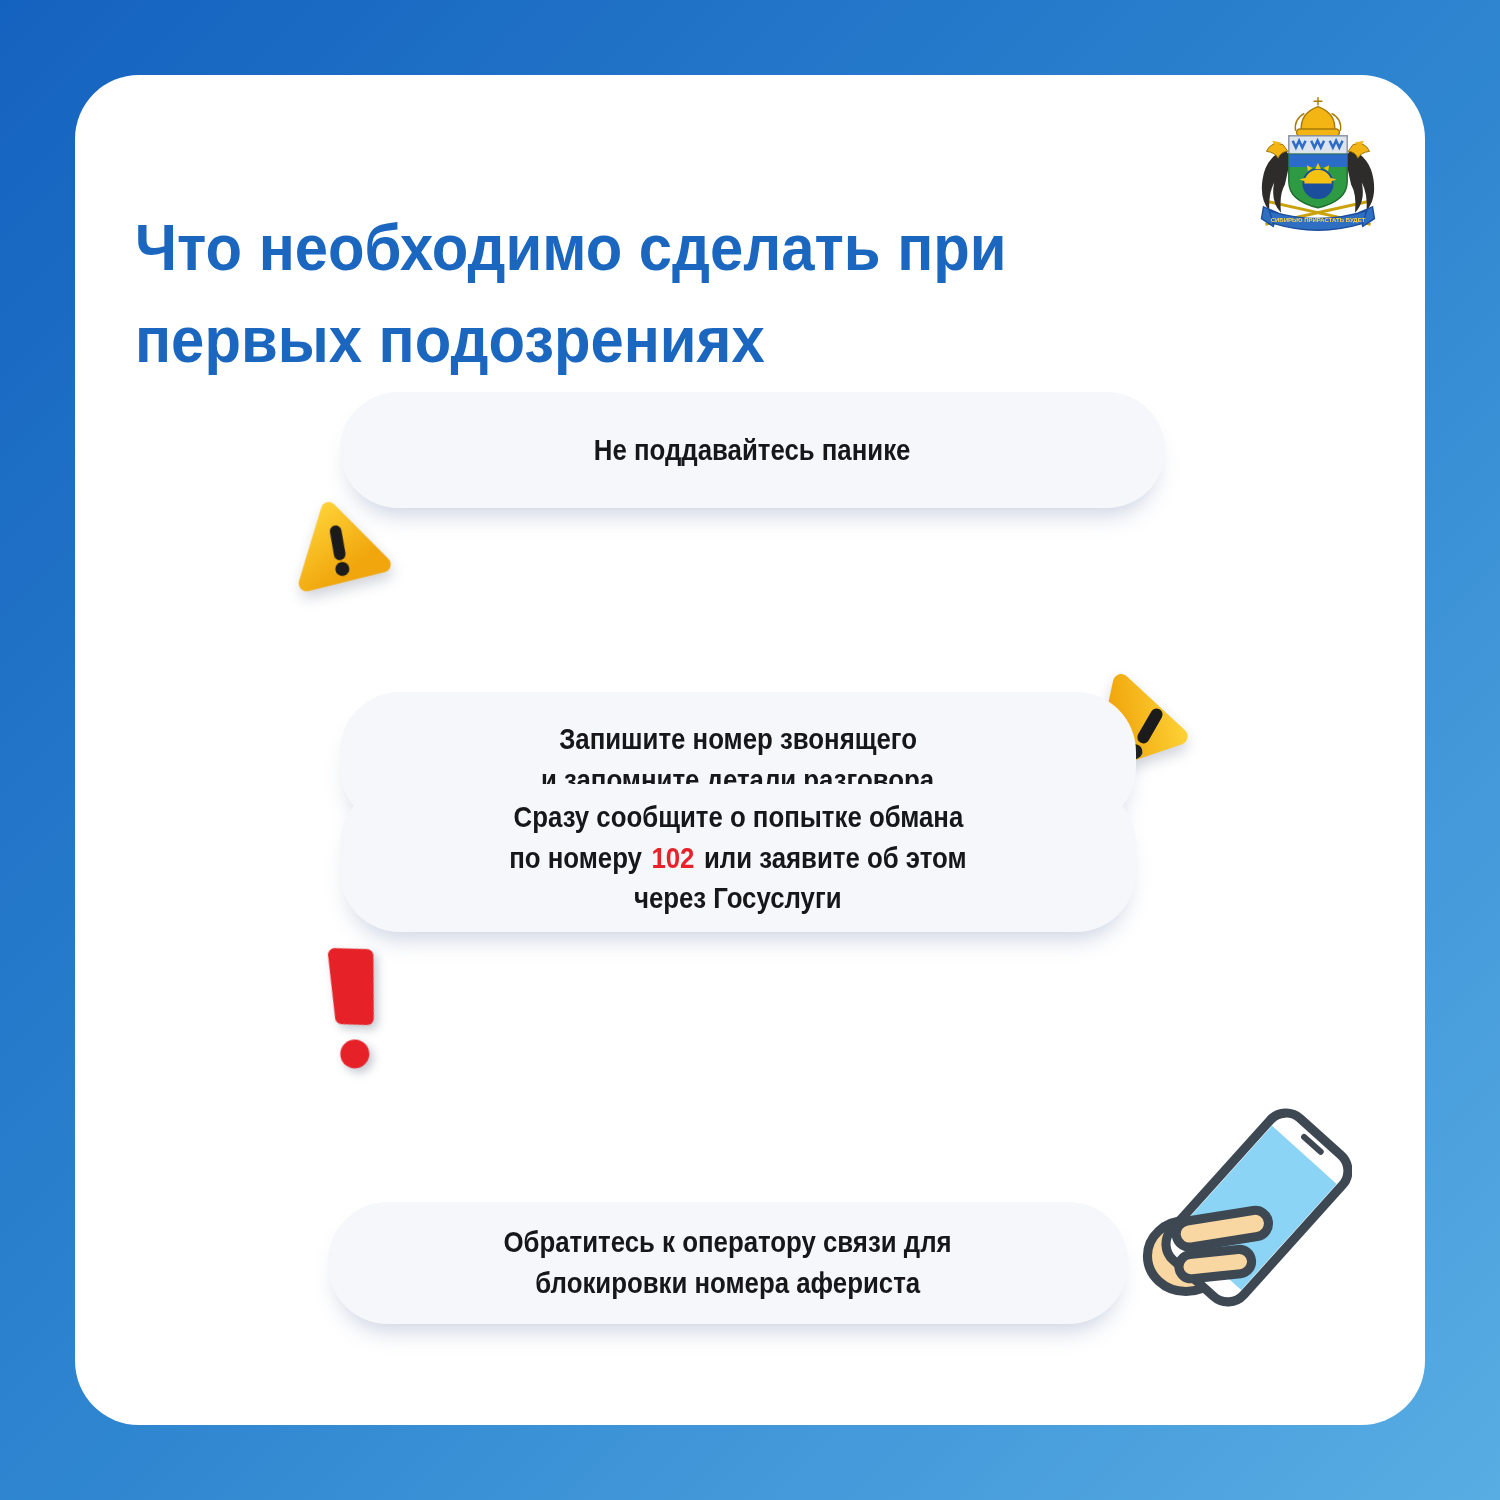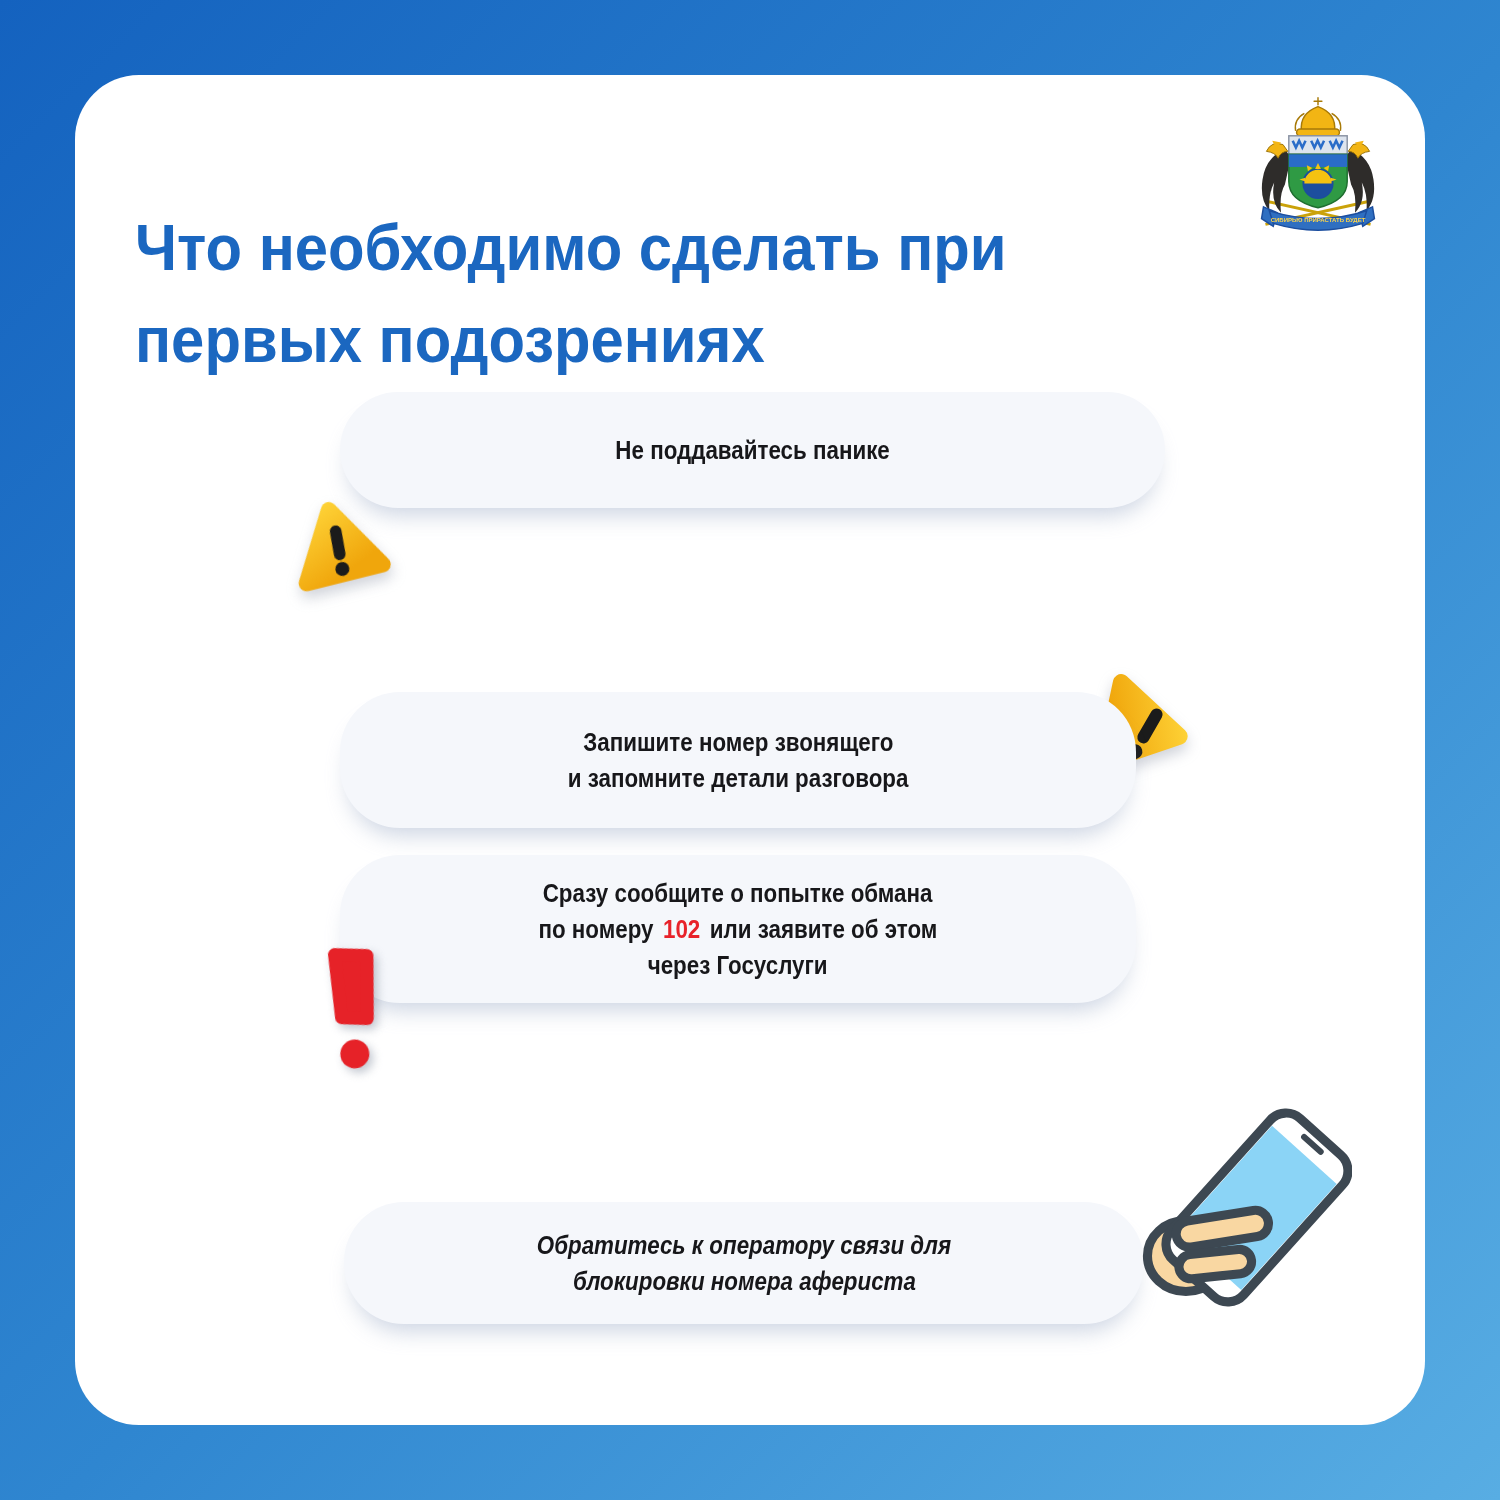--- a/index.html
+++ b/index.html
@@ -20,31 +20,31 @@
     position:absolute;left:135px;top:158px;z-index:30;
     font-size:65px;font-weight:700;color:#1b67c0;
     line-height:1.42;letter-spacing:0px;
     transform:scaleX(.92);transform-origin:left top;
     white-space:nowrap;
   }
   .pill{
     position:absolute;z-index:10;
     background:#f5f7fb;border-radius:60px;
     display:flex;flex-direction:column;justify-content:center;align-items:center;
-    text-align:center;color:#17171a;font-weight:700;font-size:26px;line-height:1.16;
+    text-align:center;color:#17171a;font-weight:700;font-size:30px;line-height:1.16;
     box-shadow:0 16px 22px -9px rgba(143,160,190,0.45);
   }
   .pill p{margin:3px 0;white-space:nowrap;transform:scaleX(.86);transform-origin:center;}
   .red{color:#e8222a;margin:0 11px;}
   .pill1{left:340px;top:392px;width:825px;height:116px;}
   .pill2{left:344px;top:546px;width:818px;height:112px;}
   .pill3{left:340px;top:692px;width:796px;height:136px;}
-  .pill4{left:340px;top:855px;width:796px;height:148px;}
+  .pill4{left:340px;top:784px;width:796px;height:148px;}
   .pill5{left:340px;top:1018px;width:800px;height:158px;}
-  .pill6{left:344px;top:1202px;width:800px;height:122px;font-style:italic;}
+  .pill6{left:328px;top:1202px;width:800px;height:122px;}
   .decor{position:absolute;}
   .tri1{left:284px;top:490px;width:106px;height:106px;z-index:5;transform:rotate(-14deg);
         filter:drop-shadow(0 7px 7px rgba(120,130,150,.35));}
   .tri2{left:1090px;top:674px;width:110px;height:110px;z-index:5;
         filter:drop-shadow(0 7px 7px rgba(120,130,150,.35));}
   .redexcl{left:312px;top:938px;width:92px;height:132px;z-index:20;transform:rotate(-10deg);
         filter:drop-shadow(3px 5px 5px rgba(120,130,150,.45));}
   .phone{left:1122px;top:1082px;width:230px;height:258px;z-index:25;}
   .emblem{left:1240px;top:92px;width:156px;height:146px;z-index:30;}
   svg{display:block;width:100%;height:100%;}

